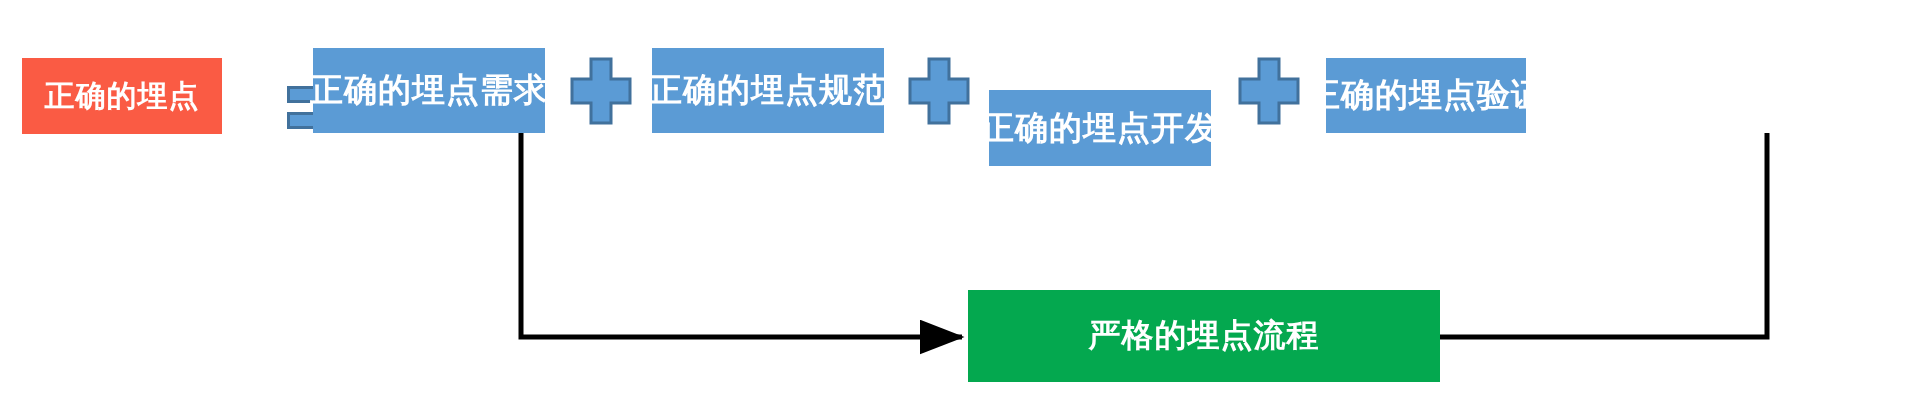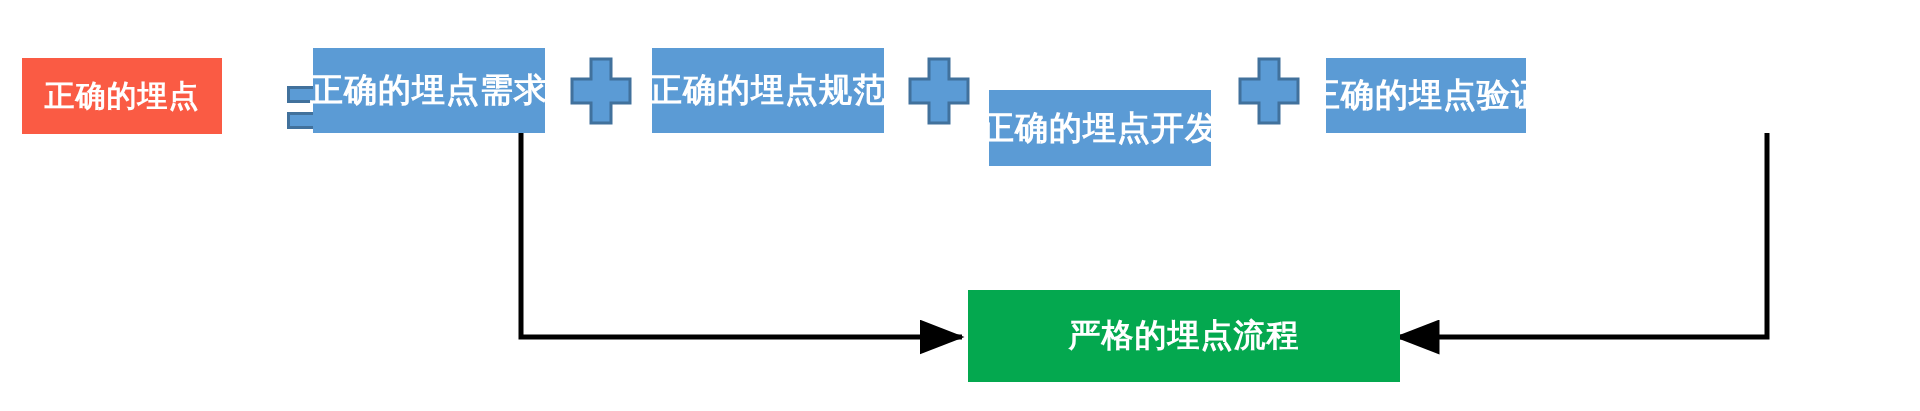--- a/index.html
+++ b/index.html
@@ -120,15 +120,15 @@
   <div class="node node-blue" style="left:989px; top:68px; width:222px; height:76px;margin-top:22px;">正确的埋点开发</div>
 
   <div class="op-plus" style="left:1238px; top:57px;">
     <svg width="62" height="68" viewBox="0 0 62 68">
       <polygon points="21,2 41,2 41,22 60,22 60,46 41,46 41,66 21,66 21,46 2,46 2,22 21,22" fill="#5B9BD5" stroke="#41719C" stroke-width="3"></polygon>
     </svg>
   </div>
 
   <div class="node node-blue" style="left:1326px; top:58px; width:200px; height:75px;">正确的埋点验证</div>
 
-  <div class="node node-green" style="left:968px; top:290px; width:432px; height:92px;">严格的埋点流程</div>
+  <div class="node node-green" style="left:968px; top:290px; width:472px; height:92px;">严格的埋点流程</div>
 
 </div>
 
 </body></html>

